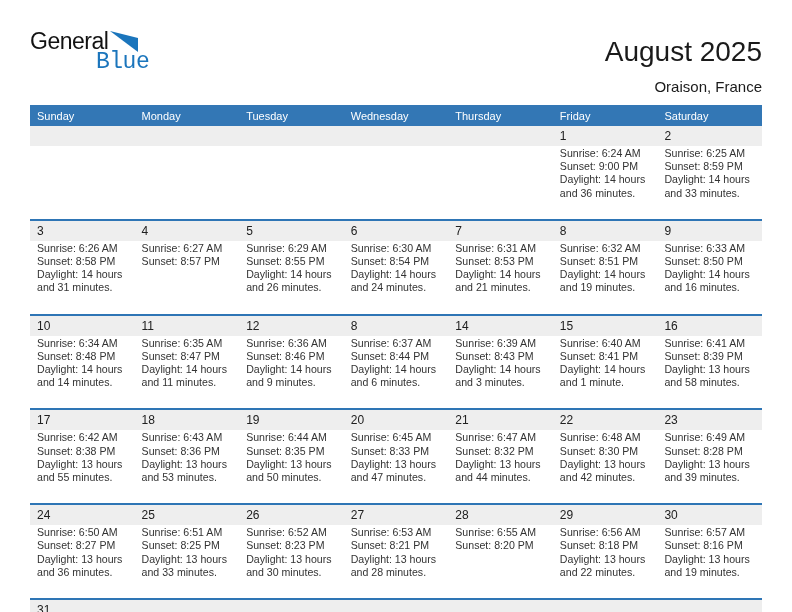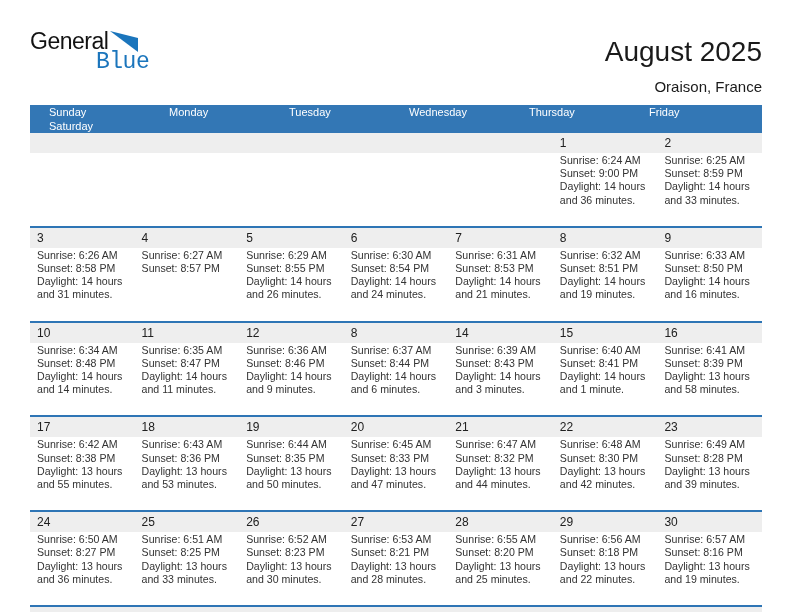--- a/index.html
+++ b/index.html
@@ -11,24 +11,23 @@
   .logo { position:absolute; left:30px; top:28px; width:120px; height:48px; }
   .logo-general { position:absolute; left:0; top:0; font-size:23px; color:#121212; letter-spacing:-0.5px; }
   .logo-triangle { position:absolute; left:80px; top:3px; }
   .logo-blue { position:absolute; left:66px; top:21px; font-size:23px; color:var(--logo-blue); letter-spacing:-0.5px;font-family:Liberation Mono, monospace; }
 
   .page-title { position:absolute; right:30px; top:36px; font-size:28px; color:#1a1a1a; text-align:right; }
   .page-subtitle { position:absolute; right:30px; top:78px; font-size:15px; color:#1a1a1a; text-align:right; }
 
   .calendar { position:absolute; left:30px; top:105px; width:732px; }
   .day-header {
-    display:grid; grid-template-columns:repeat(6,1fr);
-    background:var(--header-bg); color:#ffffff; height:28px; align-items:center;
+    display:grid; grid-template-columns:repeat(7,1fr);
+    background:var(--header-bg); color:#ffffff; height:21px; align-items:center;
     font-size:11px;
-    padding-left:12px;
   }
   .day-header span { padding-left:7px; }
 
   .week { border-top:2px solid var(--week-line); }
   .week.first { border-top:none; }
   .band {
     display:grid; grid-template-columns:repeat(7,1fr);
     background:var(--band-bg); height:20px; font-size:12px; color:#202020;
   }
   .band span { padding-left:7px; padding-top:3px; }
@@ -262,21 +261,20 @@
             <div>Daylight: 13 hours and 30 minutes.</div>
           </div>
           <div class="cell">
             <div>Sunrise: 6:53 AM</div>
             <div>Sunset: 8:21 PM</div>
             <div>Daylight: 13 hours and 28 minutes.</div>
           </div>
           <div class="cell">
             <div>Sunrise: 6:55 AM</div>
             <div>Sunset: 8:20 PM</div>
-            <div>Daylight: 13 hours and 25 minutes.</div>
           </div>
           <div class="cell">
             <div>Sunrise: 6:56 AM</div>
             <div>Sunset: 8:18 PM</div>
             <div>Daylight: 13 hours and 22 minutes.</div>
           </div>
           <div class="cell">
             <div>Sunrise: 6:57 AM</div>
             <div>Sunset: 8:16 PM</div>
             <div>Daylight: 13 hours and 19 minutes.</div>

